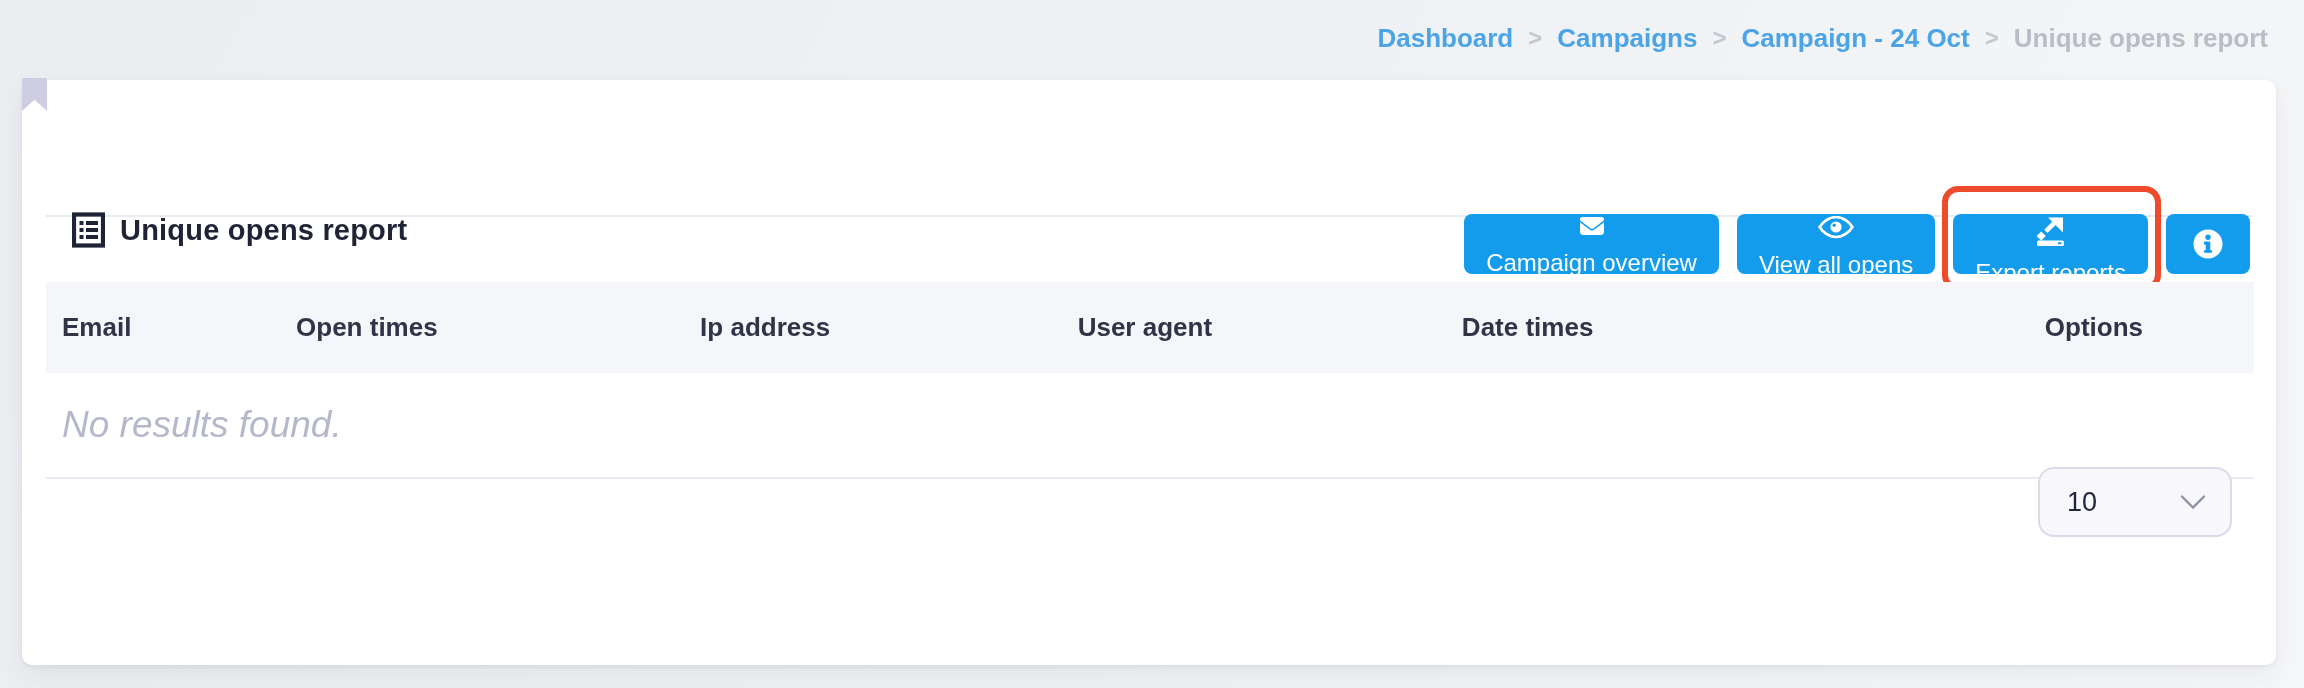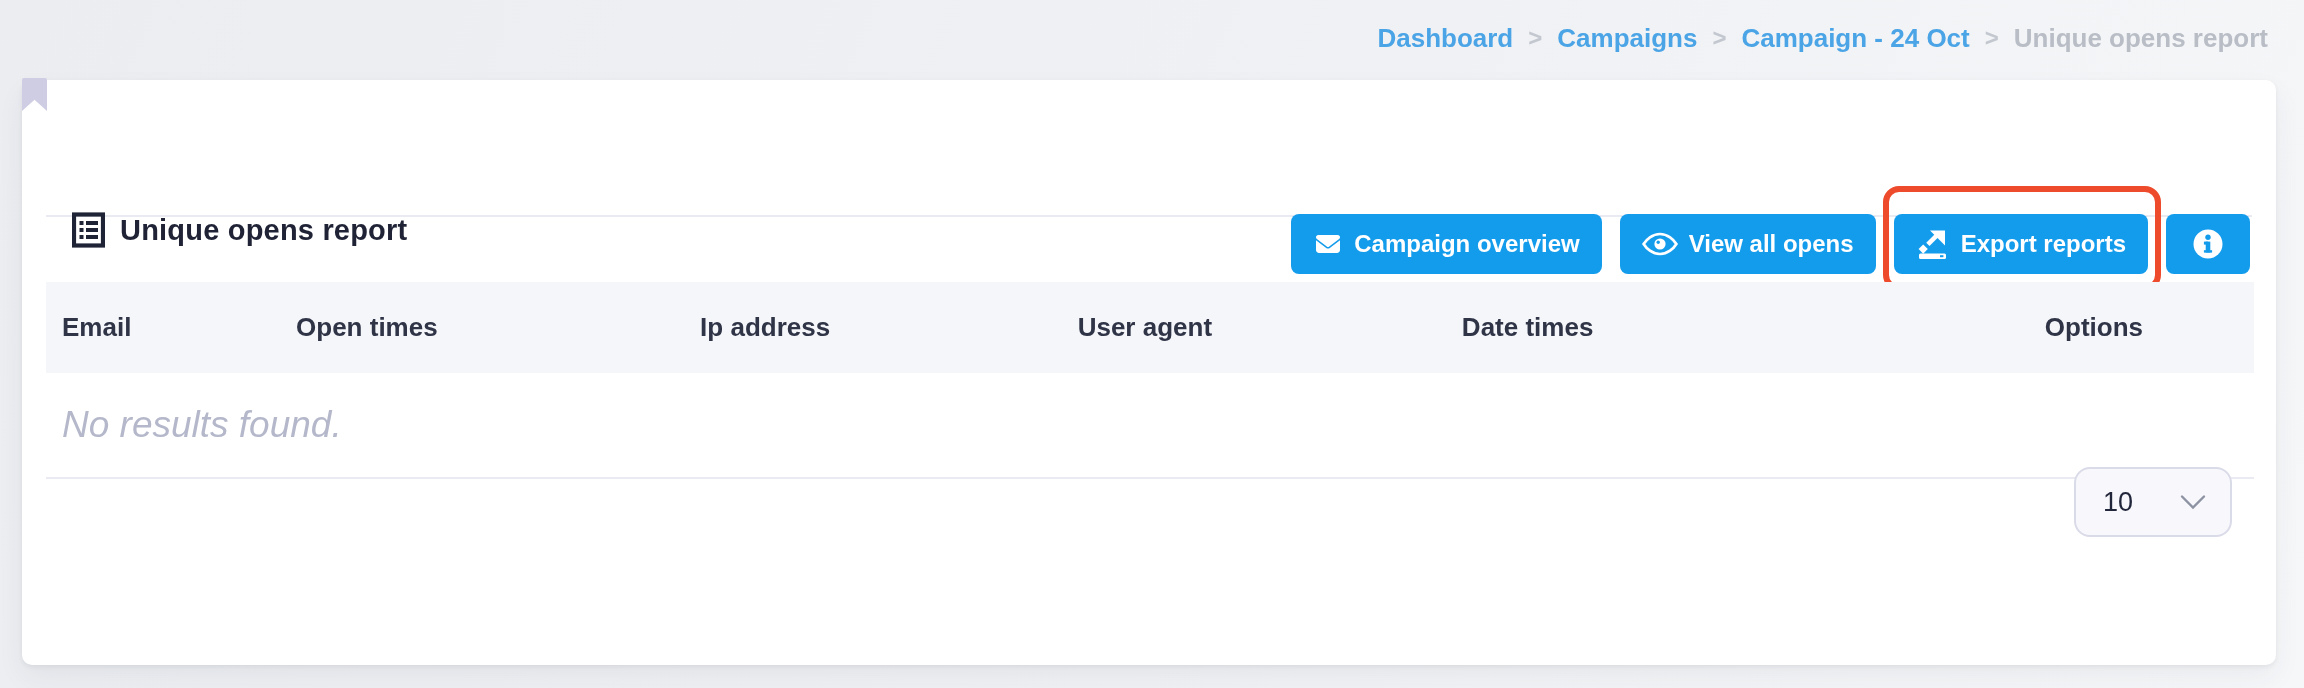--- a/index.html
+++ b/index.html
@@ -28,41 +28,41 @@
 
   
   .card-header { position:absolute; left:24px; right:24px; top:0; height:137px;
     border-bottom:2px solid #e9eaf2; }
   .title-row { position:absolute; left:26px; top:132px; display:flex; align-items:center; gap:15px; }
   .page-title { font-size:29px; color:#1f2335; letter-spacing:.2px; }
 
   .btn-row { position:absolute; right:2px; top:134px; display:flex; gap:18px; height:60px; }
   .btn { display:flex; align-items:center; gap:11px; height:60px; padding:0 22px;
     border:none; border-radius:8px; background:#149cec; color:#fff;
-    font-family:"Liberation Sans", sans-serif; font-size:24px; font-weight:bold; cursor:pointer; white-space:nowrap; }
+    font-family:"Liberation Sans", sans-serif; font-size:24px; font-weight:normal; cursor:pointer; white-space:nowrap;flex-direction:column; }
   .btn-danger { background:#f2436e; }
   .btn-icononly { width:84px; justify-content:center; padding:0; }
   .caret-down { width:0; height:0; border-left:9px solid transparent;
     border-right:9px solid transparent; border-top:11px solid #ffffff; margin-left:3px; }
 
   .export-wrap { position:relative; }
   .highlight-ring { position:absolute; left:-11px; right:-13px; top:-28px; bottom:-17px;
     border:6px solid #ed4b2b; border-radius:16px; pointer-events:none; }
 
   
   .table-wrap { position:absolute; left:24px; top:182px; width:2208px;margin-top:20px; }
   table { width:100%; border-collapse:collapse; table-layout:fixed; }
   thead th { background:#f5f6f9; font-size:26px; font-weight:bold; color:#2f3447;
     text-align:left; padding:30px 16px; }
   thead th.col-options { text-align:center; }
   td.empty-cell { padding:31px 16px; border-bottom:2px solid #eaebf2;
     font-style:italic; font-size:37px; color:#b5b8ca; }
 
   
-  .page-size { position:absolute; right:44px; top:387px; width:158px; height:70px;
+  .page-size { position:absolute; right:44px; top:387px; width:194px; height:70px;
     background:#f8f8fc; border:2px solid #dadbe8; border-radius:16px;
     display:flex; align-items:center; justify-content:space-between;
     padding:0 24px 0 27px; font-size:27px; color:#22263a; cursor:pointer; }
 
   .icon-svg { display:block; }
 </style>
 </head>
 <body>
 
 <nav class="breadcrumb">

